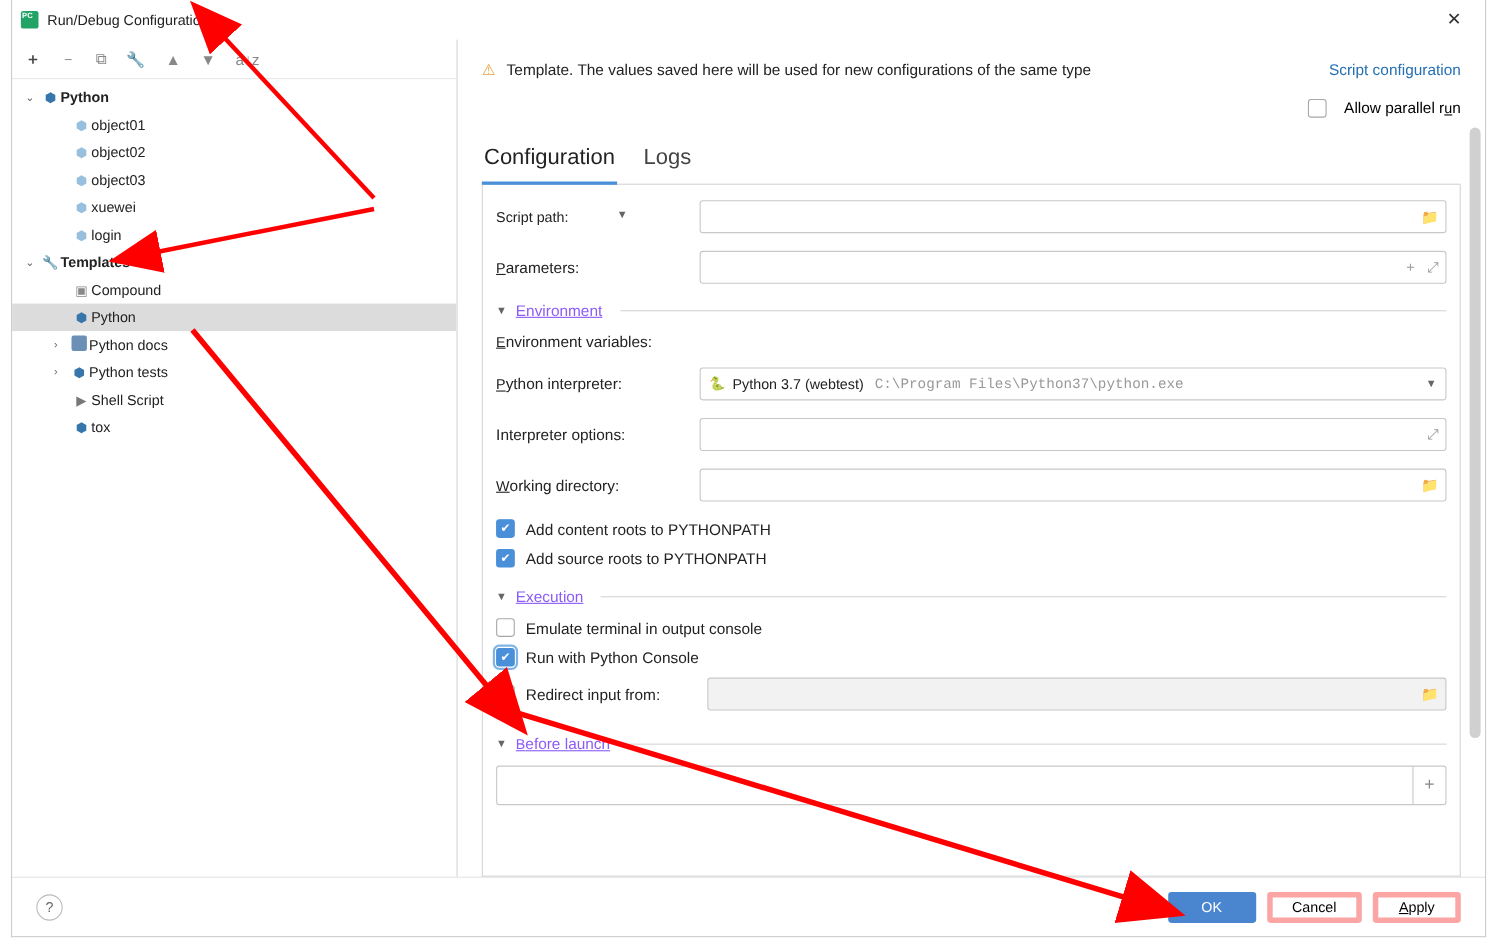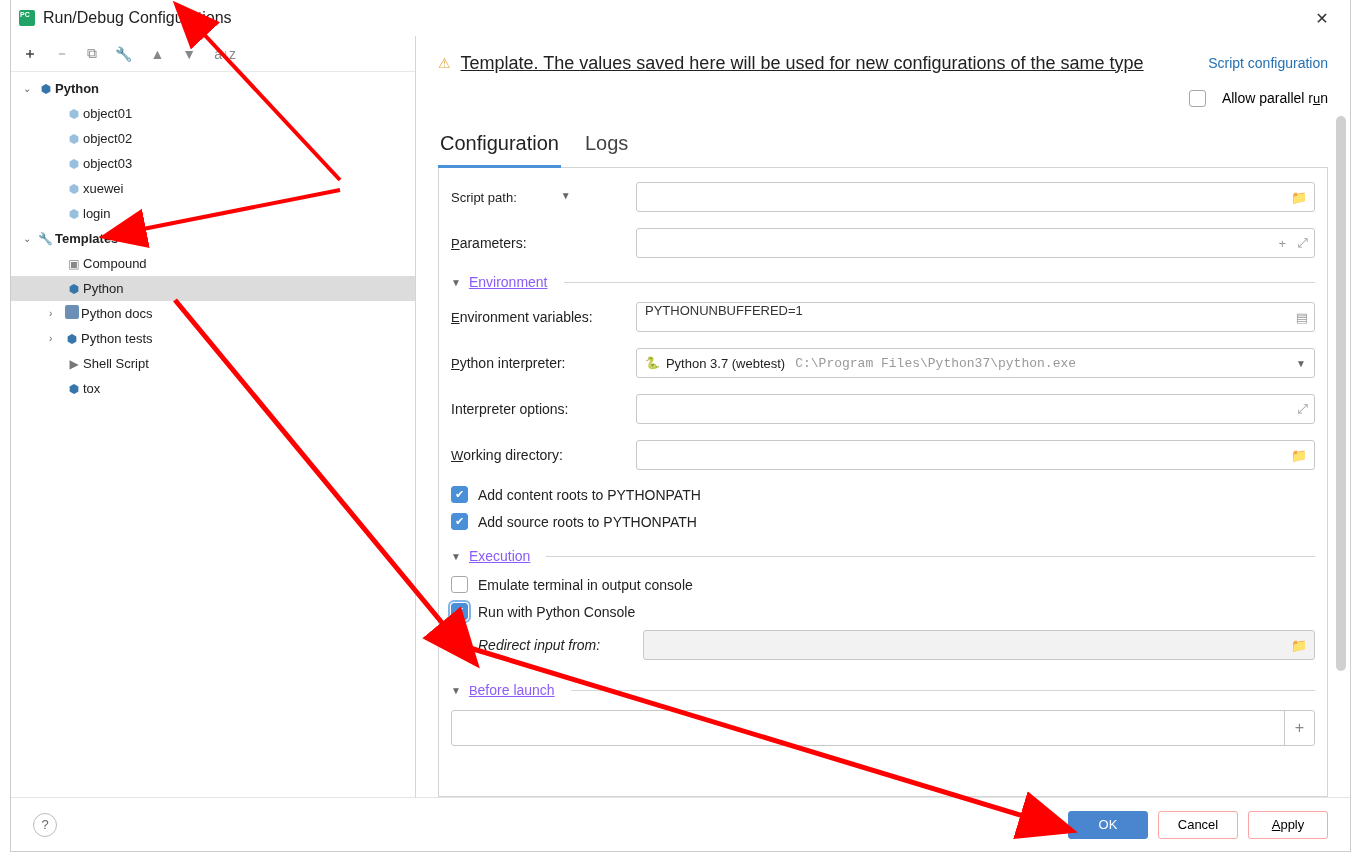--- a/index.html
+++ b/index.html
@@ -3,21 +3,21 @@
 <meta charset="utf-8">
 <style>
 * { box-sizing: border-box; margin: 0; padding: 0; font-family: "Segoe UI", Arial, sans-serif; font-size: 13px; }
 body { background: #fff; width: 1361px; height: 862px; position: relative; overflow: hidden; }
 
 .dialog { position: absolute; left: 10px; top: 0; right: 10px; bottom: 10px; background: #fff; border: 1px solid #ccc; border-top: none; }
 
 .titlebar { height: 36px; display: flex; align-items: center; padding: 0 8px; }
 .titlebar .app-icon { width: 16px; height: 16px; background: #21a366; border-radius: 2px; position: relative; margin-right: 8px; }
 .titlebar .app-icon::after { content: "PC"; position: absolute; left: 1px; top: 1px; font-size: 7px; color: #fff; font-weight: bold; }
-.titlebar .title { font-size: 16px; color: #222; }
+.titlebar .title { font-size: 13px; color: #222; }
 .titlebar .close { margin-left: auto; width: 40px; text-align: center; font-size: 16px; color: #333; cursor: pointer; }
 
 .body { display: flex; height: calc(100% - 36px - 54px); }
 .sidebar { width: 405px; border-right: 1px solid #d5d5d5; display: flex; flex-direction: column; }
 .toolbar { height: 36px; display: flex; align-items: center; gap: 18px; padding: 0 12px; border-bottom: 1px solid #e8e8e8; }
 .tb-icon { color: #888; font-size: 14px; cursor: pointer; }
 .tb-icon.add { color: #444; font-weight: bold; }
 .tree { flex: 1; overflow: auto; padding-top: 4px; }
 .tree-row { display: flex; align-items: center; height: 25px; padding-left: 12px; cursor: pointer; }
 .tree-row.sel { background: #dcdcdc; }
@@ -28,21 +28,21 @@
 .tree-row.depth2 { padding-left: 54px; }
 .py-icon { color: #3776ab; }
 .py-icon-file { color: #98c0de; }
 .wrench-icon { color: #555; }
 .folder-icon { color: #888; }
 .doc-icon { color: #6b8fb5; background:#6b8fb5; width:14px; height:14px; display:inline-block; border-radius:2px;}
 
 .main { flex: 1; padding: 12px 22px 0 22px; display: flex; flex-direction: column; position: relative; }
 .banner { display: flex; align-items: center; gap: 10px; height: 30px; }
 .banner .warn { color: #e8a33d; font-size: 14px; }
-.banner .msg { color: #222; font-size: 18px; text-decoration: underline; }
+.banner .msg { color: #222; font-size: 14px; }
 .banner .link { margin-left: auto; color: #2470b3; font-size: 14px; cursor: pointer; }
 .allow-row { display: flex; justify-content: flex-end; align-items: center; gap: 16px; height: 40px; }
 .tabs { display: flex; gap: 22px; border-bottom: 1px solid #d5d5d5; margin-top: 14px; }
 .tab { padding: 0 2px 10px 2px; font-size: 20px; color: #444; cursor: pointer; }
 .tab.active { color: #222; border-bottom: 3px solid #4a90d9; margin-bottom: -1px; }
 .form-area { border: 1px solid #d5d5d5; border-top: none; padding: 14px 12px 20px 12px; overflow-y: auto; flex: 1; }
 .form-row { display: flex; align-items: center; margin-bottom: 16px; }
 .form-row .lbl { width: 185px; color: #222; font-size: 14px; }
 .form-row .lbl .u { text-decoration: underline; }
 .form-row .lbl-drop { display:flex; align-items:flex-start; gap:4px;}
@@ -64,21 +64,21 @@
 .interpreter .path { color: #999; margin-left: 4px; font-family: Liberation Mono, monospace; }
 .interpreter .dd { margin-left: auto; color: #666; font-size: 10px; }
 .before-area { border: 1px solid #c8c8c8; border-radius: 3px; height: 36px; position: relative; margin-top: 6px; }
 .before-area .plus { position: absolute; right: 0; top: 0; bottom: 0; width: 30px; border-left: 1px solid #c8c8c8; display:flex; align-items:center; justify-content:center; color:#888; font-size:16px;}
 .scrollbar-v { position: absolute; right: 2px; top: 80px; bottom: 20px; width: 14px; }
 .scrollbar-v .thumb { position: absolute; left: 2px; right: 2px; top: 0; height: 84%; background: #d0d0d0; border-radius: 5px; }
 
 .footer { height: 54px; display: flex; align-items: center; padding: 0 22px; border-top: 1px solid #e4e4e4; }
 .help-btn { width: 24px; height: 24px; border: 1px solid #bbb; border-radius: 50%; text-align: center; line-height: 22px; color: #666; cursor: pointer; }
 .btns { margin-left: auto; display: flex; gap: 10px; }
-.btn { min-width: 80px; height: 28px; border: 1px solid #fca5a5; border-radius: 3px; background: #fff; padding: 0 18px; font-size: 13px; cursor: pointer; }
+.btn { min-width: 80px; height: 28px; border: 5px solid #fca5a5; border-radius: 3px; background: #fff; padding: 0 18px; font-size: 13px; cursor: pointer; }
 .btn.primary { background: #4a86cf; border-color: #4a86cf; color: #fff; }
 
 
 .annot { position: absolute; inset: 0; pointer-events: none; }
 </style>
 </head>
 <body>
 
 <div class="dialog">
   <div class="titlebar">
@@ -198,23 +198,20 @@
         </div>
 
         <div class="section-hdr">
           <span class="tri">▼</span>
           <span class="txt">Environment</span>
           <span class="line"></span>
         </div>
 
         <div class="form-row">
           <div class="lbl"><span class="u">E</span>nvironment variables:</div>
-          <div class="field">
-              <div class="input with-icon"><span>PYTHONUNBUFFERED=1</span><span class="end-icon">▤</span></div>
-            </div>
         </div>
         <div class="form-row">
           <div class="lbl"><span class="u">P</span>ython interpreter:</div>
           <div class="field">
               <div class="input interpreter">
             <span class="py-logo">🐍</span>
             <span class="name">Python 3.7 (webtest)</span>
             <span class="path">C:\Program Files\Python37\python.exe</span>
             <span class="dd">▼</span>
           </div>
@@ -255,21 +252,21 @@
         <div class="chk-row">
             <span class="chk"></span>
             <span class="lbl">Emulate terminal in output console</span>
           </div>
         <div class="chk-row">
             <span class="chk on" style="outline:2px solid #7fb4e8; outline-offset:1px;">✔</span>
             <span class="lbl">Run with Python Console</span>
           </div>
         <div class="chk-row" style="align-items:center;">
           <span class="chk"></span>
-          <span class="lbl" style="width:155px;font-style:italic;">Redirect input from:</span>
+          <span class="lbl" style="width:155px;">Redirect input from:</span>
           <div style="flex:1;">
               <div class="input with-icon" style="background:#f2f2f2;">
                 <span class="end-icon">📁</span>
               </div>
             </div>
         </div>
 
         <div class="section-hdr" style="margin-top:22px;">
           <span class="tri">▼</span>
           <span class="txt"><span class="u">B</span>efore launch</span>

